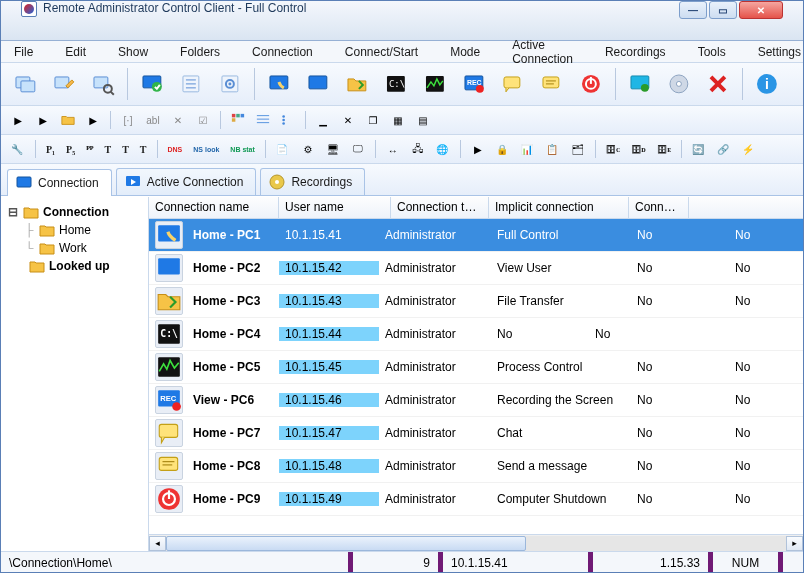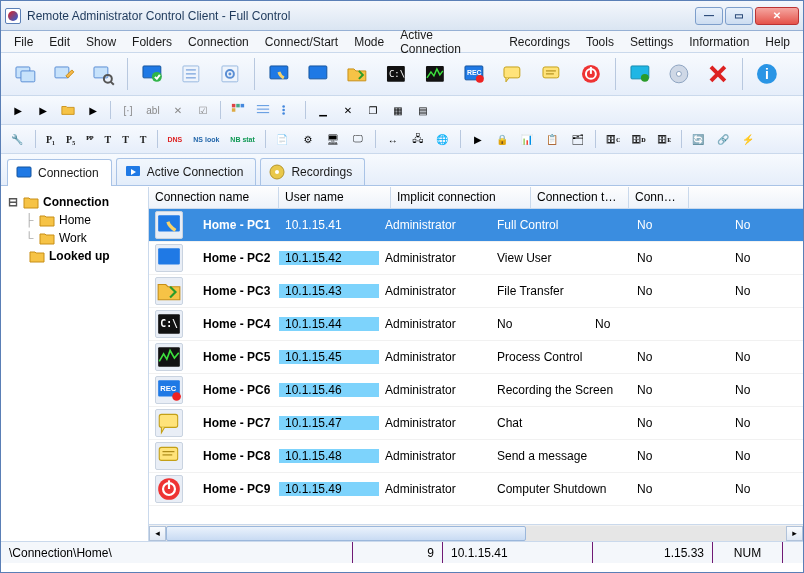--- a/index.html
+++ b/index.html
@@ -7,25 +7,25 @@
     margin: 0; padding: 0;
     font-family: "Segoe UI", Tahoma, sans-serif;
     font-size: 12px;
     background: #fff;
     width: 804px; height: 573px;
     overflow: hidden;
     border: 1px solid #5a7fb6;
   }
   
   .titlebar {
-    height: 30px;
+    height: 40px;
     background: linear-gradient(to bottom, #f4f7fc, #dae5f2);
     border-bottom: 1px solid #96b0d4;
-    display: flex; align-items: center;
-    padding: 0 4px;
+    display: flex; align-items: flex-start;
+    padding: 0 20px;
   }
   .titlebar .app-icon {
     width: 16px; height: 16px; margin-right: 6px;
     background: #fff; border: 1px solid #5a7fb6; border-radius: 2px;
     position: relative;
   }
   .titlebar .app-icon::after{
     content:""; position:absolute; inset:2px;
     background: linear-gradient(135deg,#d22,#26d); border-radius:50%;
   }
@@ -39,21 +39,21 @@
     background: linear-gradient(to bottom,#e9f1fb,#cdddf1);
     font-size: 10px; font-weight: bold;
     color:#2b4a79;
   }
   .winbtn.close { background: linear-gradient(to bottom,#f5a6a0,#e5534a); color:#fff; border-color:#b33; width:44px;}
   
   .menubar {
     height: 22px;
     background: #f4f7fb;
     border-bottom: 1px solid #cad9ec;
-    display: flex; align-items: center; gap: 2px;
+    display: flex; align-items: center; gap: 18px;
     padding: 0 6px;
   }
   .menuitem { padding: 2px 7px; color:#1a1a1a; }
   
   .toolbar {
     display: flex; align-items: center; gap: 3px;
     padding: 3px 6px;
     background: linear-gradient(to bottom,#f7fafe,#e6eefa);
     border-bottom: 1px solid #cad9ec;
     flex-wrap: nowrap;
@@ -109,38 +109,38 @@
   }
   .gh {
     border-right:1px solid #cad9ec; padding:3px 6px; font-size:12px;
     overflow:hidden; white-space:nowrap; text-overflow:ellipsis;
   }
   .gh.sorted { background: linear-gradient(to bottom,#e8f0fb,#d6e4f6); }
   .c0{width:130px}.c1{width:100px}.c2{width:112px}.c3{width:140px}.c4{width:98px}.c5{width:60px}
   .gridbody{ flex:1; overflow:hidden; }
   .row{ display:flex; align-items:center; height:33px; border-bottom:1px solid #f1f1f1;}
   .row .cell{ padding:0 6px; font-size:12px; overflow:hidden; white-space:nowrap; }
-  .row .cell.c0{ display:flex; align-items:center; gap:20px; font-weight:bold;}
+  .row .cell.c0{ display:flex; align-items:center; gap:10px; font-weight:bold;}
   .row .cell.c1{ background:#7dd3fc; }
   .row.sel{ background:#3a8de0; color:#fff; }
   .row.sel .cell.c1{ background:#3a8de0; }
   .row .rico{ width:28px;height:28px; border:1px solid #c9d3e0; border-radius:2px; background:#e9eef6; display:flex;align-items:center;justify-content:center; flex-shrink:0;}
   .hscroll {
     height:17px; background:#efefef; border-top:1px solid #cad9ec;
     display:flex; align-items:center;
   }
   .hscroll .arrow{ width:17px;height:15px;background:linear-gradient(to bottom,#fafcfe,#e0e8f4);border:1px solid #b0c2da; display:flex;align-items:center;justify-content:center;font-size:9px;}
   .hscroll .track{ flex:1; position:relative; height:15px; background:#e6e6e6; }
   .hscroll .thumb{ position:absolute; left:0; width:58%; top:0; bottom:0; background:linear-gradient(to bottom,#eaf2fc,#c9dbf3);border:1px solid #9bb7db; border-radius:2px;}
   
   .status {
     height:22px; border-top:1px solid #cad9ec;
     display:flex; align-items:center; background:#f4f7fb; font-size:12px;
   }
-  .status .pane{ padding:0 8px; border-right:1px solid #701a75; height:100%; display:flex; align-items:center;}
+  .status .pane{ padding:0 8px; border-right:5px solid #701a75; height:100%; display:flex; align-items:center;}
   
   .folder{ fill:#f6c346; stroke:#c88f16; }
 </style>
 </head>
 <body>
 
 <div class="titlebar">
   <div class="app-icon"></div>
   <div class="title">Remote Administrator Control Client - Full Control</div>
   <div class="winbtns">
@@ -440,22 +440,22 @@
           <path class="folder" d="M1 3h5l1 1h8v9H1z"></path>
         </svg>
       <span>Looked up</span>
     </div>
   </div>
 
   <div class="grid">
     <div class="gridhead" id="gridhead">
         <div class="gh c0">Connection name</div>
         <div class="gh c2">User name</div>
+        <div class="gh c4">Connection t…</div>
         <div class="gh c3">Implicit connection</div>
-        <div class="gh c4">Connection t…</div>
         <div class="gh c5">Connecti</div>
       </div>
     <div class="gridbody" id="gridbody">
         <div class="row sel">
           <div class="cell c0">
             <div class="rico">
               <svg viewBox="0 0 24 24">
                 <rect x="2" y="3" width="20" height="15" rx="1" fill="#1f79e5"></rect>
                 <path d="M11 9c1 4 4 6 7 8" stroke="#f7d26a" stroke-width="3" fill="none"></path>
               </svg>
@@ -532,21 +532,21 @@
         </div>
         <div class="row">
           <div class="cell c0">
             <div class="rico">
               <svg viewBox="0 0 24 24">
                 <rect x="2" y="3" width="20" height="15" rx="1" fill="#1f79e5"></rect>
                 <text x="4" y="13" fill="#fff" font-size="7" font-weight="bold">REC</text>
                 <circle cx="19" cy="18" r="4" fill="#e22"></circle>
               </svg>
             </div>
-            <span>Home - PC6</span>
+            <span>View - PC6</span>
           </div>
           <div class="cell c1">10.1.15.46</div>
           <div class="cell c2">Administrator</div>
           <div class="cell c3">Recording the Screen</div>
           <div class="cell c4">No</div>
           <div class="cell c5">No</div>
         </div>
         <div class="row">
           <div class="cell c0">
             <div class="rico">

